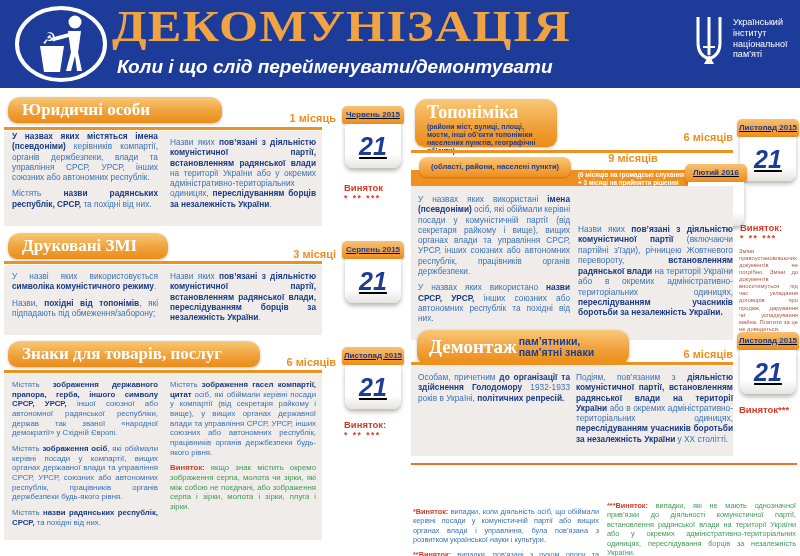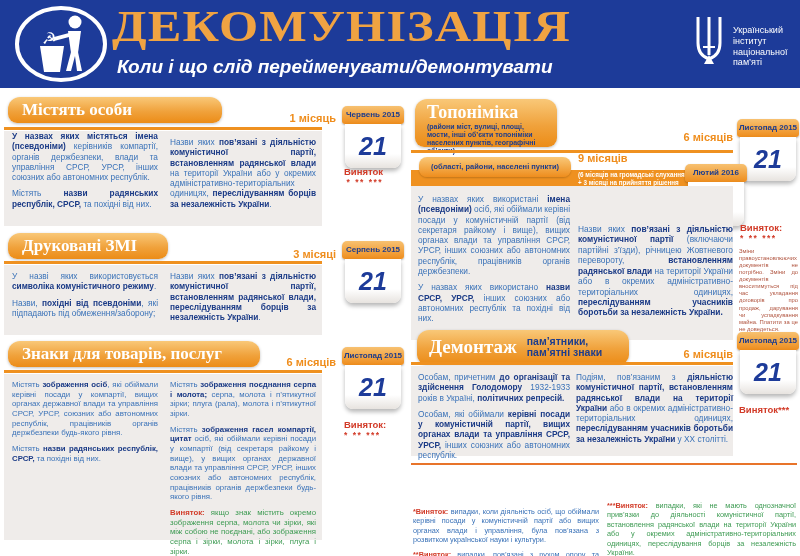--- a/index.html
+++ b/index.html
@@ -7,21 +7,21 @@
           font-family:"Liberation Sans",sans-serif;}
   
   .hdr{position:absolute;left:0;top:0;width:800px;height:88px;background:#1d3b99;}
   .hdr-title{position:absolute;left:112px;top:0px;font-family:"Liberation Serif",serif;
              font-weight:bold;font-size:45px;color:#f0a342;letter-spacing:1px;
              transform:scaleX(1.12);transform-origin:left center;white-space:nowrap;}
   .hdr-sub{position:absolute;left:117px;top:56px;font-style:italic;font-weight:bold;
            font-size:19px;color:#ffffff;white-space:nowrap;}
   .logo{position:absolute;left:14px;top:5px;}
   .inst{position:absolute;left:692px;top:13px;display:flex;gap:7px;color:#fff;}
-  .inst-text{font-size:9px;line-height:1.2;white-space:pre-line;margin-top:12px;}
+  .inst-text{font-size:9px;line-height:1.2;white-space:pre-line;margin-top:4px;}
   
   .chip{position:absolute;background:linear-gradient(180deg,#f9c878,#f0a23c 55%,#ec8c17);
         border-radius:12px 12px 9px 9px;color:#fff;font-family:"Liberation Serif",serif;
         font-weight:bold;box-shadow:0 1px 3px rgba(0,0,0,.25);box-sizing:border-box;}
   .chip .note{font-family:"Liberation Sans",sans-serif;font-weight:bold;color:#1e3d8c;
               font-size:7px;line-height:1.15;margin-top:1px;}
   .chip2{position:absolute;background:linear-gradient(180deg,#f9c878,#ee8d1d);
          border-radius:8px;color:#1e3d8c;font-weight:bold;font-size:7.5px;text-align:center;
          box-shadow:0 1px 2px rgba(0,0,0,.2);}
   .rule{position:absolute;height:3px;background:#ef9120;}
@@ -29,21 +29,21 @@
   .dur{position:absolute;color:#ef8d1c;font-weight:bold;font-size:11px;text-align:right;white-space:nowrap;}
   .durl{text-align:left;}
   .panelbg{position:absolute;background:#efecea;}
   .col{position:absolute;}
   .para{margin:0;text-align:justify;color:#3a72b8;line-height:1.24;}
   .para + .para{margin-top:6px;}
   .seg-b{font-weight:bold;color:#1a3a86;}
   .seg-r{font-weight:bold;color:#d23b28;}
   .seg-g{color:#3e9b53;}
   
-  .cal{position:absolute;width:62px;}
+  .cal{position:absolute;width:62px;text-decoration:underline;}
   .cal-tab{height:18px;background:linear-gradient(180deg,#f7c171,#ee8d1d);
            border-radius:5px 5px 3px 3px;color:#1e3d8c;font-weight:bold;font-size:8px;
            text-align:center;line-height:18px;box-shadow:0 1px 2px rgba(0,0,0,.3);white-space:nowrap;}
   .cal-page{margin:0 3px;height:44px;background:linear-gradient(180deg,#ffffff 68%,#e7e3df);
             border-radius:0 0 8px 8px;box-shadow:0 3px 4px rgba(0,0,0,.28);
             display:flex;align-items:center;justify-content:center;
             font-weight:bold;font-style:italic;font-size:25px;color:#1d3b99;}
   .exc{position:absolute;color:#d23b28;font-weight:bold;font-size:9.5px;line-height:1.2;}
   .exc .stars{font-size:8.5px;letter-spacing:1.5px;}
   .tiny{position:absolute;font-size:5.8px;color:#b0543f;text-align:justify;line-height:1.22;}
@@ -80,70 +80,70 @@
         <path d="M17 42 l-5 9 h10 Z" fill="#ffffff"></path>
       </svg>
       <div class="inst-text">Український
 інститут
 національної
 пам’яті</div>
     </div>
   </div>
 
   <div>
-    <div class="chip" style="left:8px;top:97px;width:214px;height:26px;line-height:26px;padding-left:14px;font-size:17px;">Містять особи</div>
+    <div class="chip" style="left:8px;top:97px;width:214px;height:26px;line-height:26px;padding-left:14px;font-size:17px;">Юридичні особи</div>
     <div class="dur" style="left:200px;top:112px;width:136px;">1 місяць</div>
     <div class="rule" style="left:4px;top:127px;width:318px;"></div>
     <div class="panelbg" style="left:4px;top:131px;width:318px;height:95px;"></div>
     <div class="col" style="left:12px;top:131px;width:146px;font-size:8.3px;">
         <p class="para"><span class="seg-b">У назвах яких містяться імена (псевдоніми)</span><span> керівників компартії, органів держбезпеки, влади та управління СРСР, УРСР, інших союзних або автономних республік.</span></p>
         <p class="para"><span>Містять </span><span class="seg-b">назви радянських республік, СРСР,</span><span> та похідні від них.</span></p>
       </div>
     <div class="col" style="left:170px;top:137px;width:146px;font-size:8.3px;">
         <p class="para"><span>Назви яких </span><span class="seg-b">пов’язані з діяльністю комуністичної партії, встановленням радянської влади</span><span> на території України або у окремих адміністративно-територіальних одиницях, </span><span class="seg-b">переслідуванням борців за незалежність України</span><span>.</span></p>
       </div>
     <div class="cal" style="left:342px;top:106px;">
       <div class="cal-tab">Червень  2015</div>
       <div class="cal-page">21</div>
     </div>
-    <div class="exc" style="left:344px;top:166px;text-align:right;">
+    <div class="exc" style="left:344px;top:182px;">
       <div>Виняток</div>
       <div class="stars">*  **  ***</div>
     </div>
   </div>
 
   <div>
     <div class="chip" style="left:8px;top:233px;width:160px;height:26px;line-height:26px;padding-left:14px;font-size:17px;">Друковані ЗМІ</div>
     <div class="dur" style="left:200px;top:248px;width:136px;">3 місяці</div>
     <div class="rule" style="left:4px;top:261px;width:318px;"></div>
     <div class="panelbg" style="left:4px;top:265px;width:318px;height:70px;"></div>
     <div class="col" style="left:12px;top:271px;width:146px;font-size:8.3px;">
         <p class="para"><span>У назві яких використовується </span><span class="seg-b">символіка комуністичного режиму</span><span>.</span></p>
-        <p class="para"><span>Назви, </span><span class="seg-b">похідні від псевдоніми</span><span>, які підпадають під обмеження/заборону;</span></p>
+        <p class="para"><span>Назви, </span><span class="seg-b">похідні від топонімів</span><span>, які підпадають під обмеження/заборону;</span></p>
       </div>
     <div class="col" style="left:170px;top:271px;width:146px;font-size:8.3px;">
         <p class="para"><span>Назви яких </span><span class="seg-b">пов’язані з діяльністю комуністичної партії, встановленням радянської влади, переслідуванням борців за незалежність України</span><span>.</span></p>
       </div>
     <div class="cal" style="left:342px;top:241px;">
       <div class="cal-tab">Серпень  2015</div>
       <div class="cal-page">21</div>
     </div>
   </div>
 
   <div>
     <div class="chip" style="left:8px;top:341px;width:252px;height:26px;line-height:26px;padding-left:14px;font-size:17px;">Знаки для товарів, послуг</div>
     <div class="dur" style="left:200px;top:356px;width:136px;">6 місяців</div>
     <div class="rule" style="left:4px;top:370px;width:318px;"></div>
     <div class="panelbg" style="left:4px;top:374px;width:318px;height:166px;"></div>
     <div class="col" style="left:12px;top:380px;width:146px;font-size:7.8px;">
+        <p class="para"><span>Містять </span><span class="seg-b">зображення державного прапора, герба, іншого символу СРСР, УРСР,</span><span> іншої союзної або автономної радянської республіки, держав так званої «народної демократії» у Східній Європі.</span></p>
         <p class="para"><span>Містять </span><span class="seg-b">зображення осіб</span><span>, які обіймали керівні посади у компартії, вищих органах державної влади та управління СРСР, УРСР, союзних або автономних республік, працівників органів держбезпеки будь-якого рівня.</span></p>
         <p class="para"><span>Містять </span><span class="seg-b">назви радянських республік, СРСР,</span><span> та похідні від них.</span></p>
       </div>
     <div class="col" style="left:170px;top:380px;width:146px;font-size:7.8px;">
-        <p class="para"><span>Містять </span><span class="seg-b">зображення поєднання серпа і молота;</span><span> серпа, молота і п’ятикутної зірки; плуга (рала), молота і п’ятикутної зірки.</span></p>
         <p class="para"><span>Містять </span><span class="seg-b">зображення гасел компартії, цитат</span><span> осіб, які обіймали керівні посади у компартії (від секретаря райкому і вище), у вищих органах державної влади та управління СРСР, УРСР, інших союзних або автономних республік, працівників органів держбезпеки будь-якого рівня.</span></p>
         <p class="para"><span class="seg-r">Виняток:</span><span class="seg-g"> якщо знак містить окремо зображення серпа, молота чи зірки, які між собою не поєднані, або зображення серпа і зірки, молота і зірки, плуга і зірки.</span></p>
       </div>
     <div class="cal" style="left:342px;top:347px;">
       <div class="cal-tab">Листопад  2015</div>
       <div class="cal-page">21</div>
     </div>
     <div class="exc" style="left:344px;top:419px;">
       <div>Виняток:</div>
       <div class="stars">*  **  ***</div>
@@ -154,21 +154,21 @@
     <div class="chip" style="left:415px;top:99px;width:142px;height:48px;padding:4px 10px 4px 12px;font-size:18px;line-height:1.05;">
       <div>Топоніміка</div>
       <div class="note">(райони міст, вулиці, площі, мости, інші об’єкти топоніміки населених пунктів, географічні об’єкти)</div>
     </div>
     <div class="dur" style="left:597px;top:131px;width:136px;">6 місяців</div>
     <div class="rule" style="left:411px;top:150px;width:322px;"></div>
     <div class="band" style="left:411px;top:170px;width:322px;height:16px;">
       <div class="bnote" style="margin-left:167px;width:112px;">(6 місяців на громадські слухання + 3 місяці на прийняття рішення ВР)</div>
     </div>
     <div class="chip2" style="left:419px;top:157px;width:152px;height:20px;line-height:20px;">(області, райони, населені пункти)</div>
-    <div class="dur durl" style="left:578px;top:152px;width:110px;text-align:left;">9 місяців</div>
+    <div class="dur durl" style="left:578px;top:152px;width:110px;text-align:center;">9 місяців</div>
     <div class="cal" style="left:737px;top:119px;">
       <div class="cal-tab">Листопад  2015</div>
       <div class="cal-page">21</div>
     </div>
     <div class="cal" style="left:685px;top:164px;">
       <div class="cal-tab">Лютий 2016</div>
       <div class="cal-page">21</div>
     </div>
     <div class="panelbg" style="left:411px;top:186px;width:322px;height:154px;"></div>
     <div class="col" style="left:418px;top:194px;width:152px;font-size:8.3px;">
@@ -179,31 +179,30 @@
         <p class="para"><span>Назви яких </span><span class="seg-b">пов’язані з діяльністю комуністичної партії</span><span> (включаючи партійні з’їзди), річницею Жовтневого перевороту, </span><span class="seg-b">встановленням радянської влади</span><span> на території України або в окремих адміністративно-територіальних одиницях, </span><span class="seg-b">переслідуванням учасників боротьби за незалежність України.</span></p>
       </div>
     <div class="exc" style="left:740px;top:222px;">
       <div>Виняток:</div>
       <div class="stars">*  **  ***</div>
     </div>
     <div class="tiny" style="left:739px;top:248px;width:59px;">Зміни правоустановлюючих документів не потрібно. Зміни до документів вноситимуться під час укладання договорів про продаж, дарування чи успадкування майна. Платити за це не доведеться.</div>
   </div>
 
   <div>
-    <div class="chip" style="left:417px;top:330px;width:212px;height:34px;padding:0 10px 0 12px;font-size:19px;display:flex;align-items:center;gap:10px;">
+    <div class="chip" style="left:417px;top:330px;width:212px;height:34px;padding:0 10px 0 12px;font-size:19px;display:flex;align-items:center;gap:2px;">
       <span>Демонтаж</span>
       <span class="mon-sub">пам’ятники,
 пам’ятні знаки</span>
     </div>
     <div class="dur" style="left:597px;top:348px;width:136px;">6 місяців</div>
     <div class="rule" style="left:411px;top:362px;width:322px;"></div>
     <div class="panelbg" style="left:411px;top:366px;width:322px;height:90px;"></div>
     <div class="col" style="left:418px;top:372px;width:152px;font-size:8.3px;">
         <p class="para"><span>Особам, причетним </span><span class="seg-b">до організації та здійснення Голодомору</span><span> 1932-1933 років в Україні, </span><span class="seg-b">політичних репресій.</span></p>
-        <p class="para"><span>Особам, які обіймали </span><span class="seg-b">керівні посади у комуністичній партії, вищих органах влади та управління СРСР, УРСР,</span><span> інших союзних або автономних республік.</span></p>
       </div>
     <div class="col" style="left:576px;top:372px;width:157px;font-size:8.3px;">
         <p class="para"><span>Подіям, пов’язаним з </span><span class="seg-b">діяльністю комуністичної партії, встановленням радянської влади на території України</span><span> або в окремих адміністративно-територіальних одиницях, </span><span class="seg-b">переслідуванням учасників боротьби за незалежність України</span><span> у ХХ столітті.</span></p>
       </div>
     <div class="cal" style="left:737px;top:332px;">
       <div class="cal-tab">Листопад  2015</div>
       <div class="cal-page">21</div>
     </div>
     <div class="exc" style="left:739px;top:404px;">
       <div>Виняток***</div>

